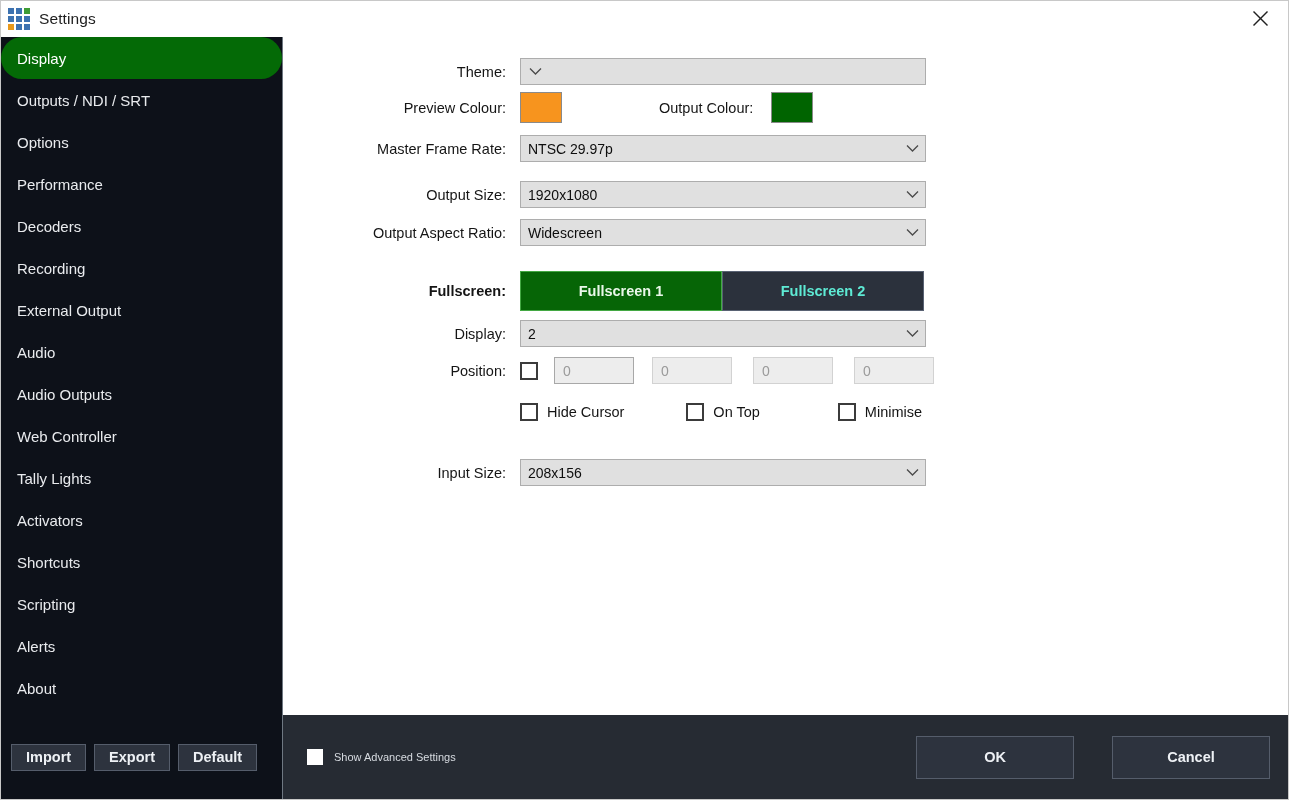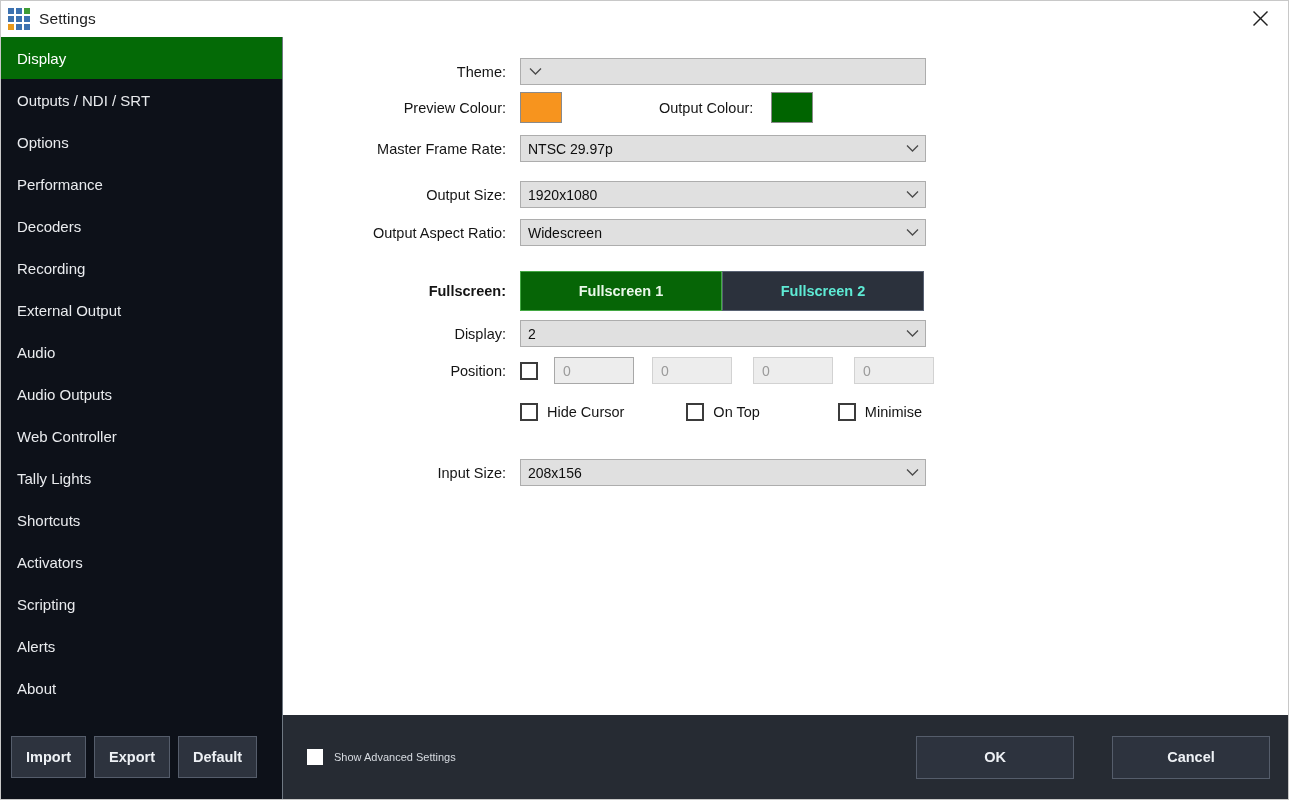--- a/index.html
+++ b/index.html
@@ -90,20 +90,21 @@
     height: 42px;
     min-height: 42px;
     display: flex;
     align-items: center;
     padding-left: 16px;
     color: #e9ebee;
     font-size: 15px;
     box-sizing: border-box;
     cursor: pointer;
     white-space: nowrap;
+    border-radius: 21px;
   }
   .nav-item.selected {
     background: #046a06;
     color: #ffffff;
   }
 
   
   #content {
     flex: 1;
     background: #ffffff;
@@ -247,21 +248,21 @@
     color: #eef1f5;
     font-size: 14.5px;
     font-weight: bold;
     box-sizing: border-box;
     display: flex;
     align-items: center;
     justify-content: center;
     cursor: pointer;
     user-select: none;
   }
-  .dark-btn.sm { height: 42px; padding: 0 14px; align-items: center; }
+  .dark-btn.sm { height: 27px; padding: 0 14px; align-items: center; }
   .dark-btn.lg { height: 43px; width: 158px; font-weight: bold; }
 
   #adv-wrap {
     display: flex;
     align-items: center;
     gap: 11px;
     margin-left: 24px;
     cursor: pointer;
     user-select: none;
   }
@@ -340,24 +341,24 @@
       <div class="nav-item">
           <span>Audio Outputs</span>
         </div>
       <div class="nav-item">
           <span>Web Controller</span>
         </div>
       <div class="nav-item">
           <span>Tally Lights</span>
         </div>
       <div class="nav-item">
+          <span>Activators</span>
+        </div>
+      <div class="nav-item">
           <span>Shortcuts</span>
-        </div>
-      <div class="nav-item">
-          <span>Activators</span>
         </div>
       <div class="nav-item">
           <span>Scripting</span>
         </div>
       <div class="nav-item">
           <span>Alerts</span>
         </div>
       <div class="nav-item">
           <span>About</span>
         </div>

